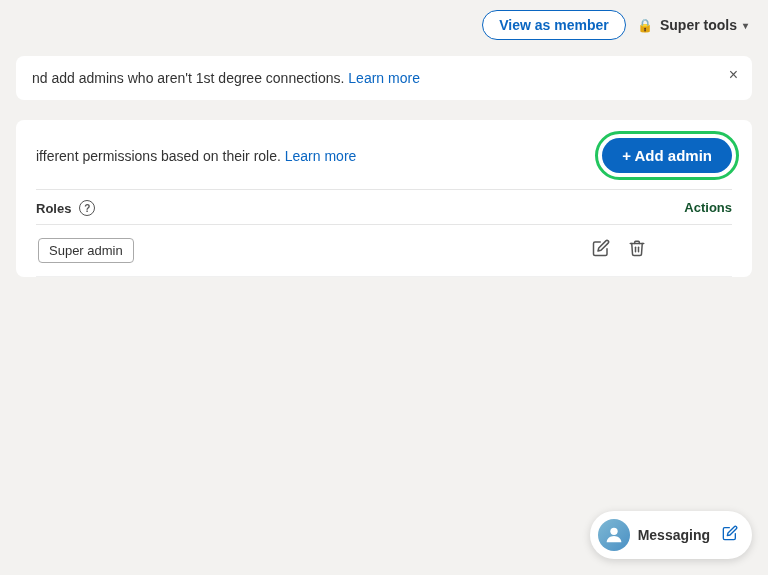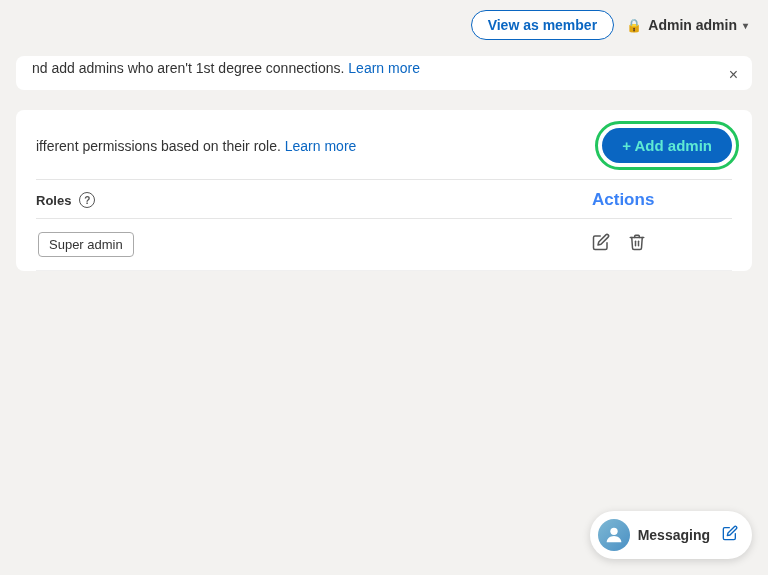--- a/index.html
+++ b/index.html
@@ -53,21 +53,21 @@
     .admin-tools-btn .chevron-icon {
       font-size: 10px;
       color: #555;
     }
 
     
     .notice-banner {
       background: white;
       border-radius: 8px;
       margin: 6px 16px;
-      padding: 4px 40px 14px 16px;
+      padding: 14px 40px 14px 16px;
       position: relative;
       font-size: 14px;
       color: #333;
     }
 
     .notice-banner .close-btn {
       position: absolute;
       top: 10px;
       right: 14px;
       background: none;
@@ -112,21 +112,21 @@
     }
 
     .description-text a {
       color: #0a66c2;
       text-decoration: none;
       font-weight: 500;
     }
 
     .add-admin-btn {
       background: #0a66c2;
-      color: #5eead4;
+      color: #ffffff;
       border: none;
       border-radius: 20px;
       padding: 9px 20px;
       font-size: 15px;
       font-weight: 600;
       cursor: pointer;
       white-space: nowrap;
       outline: 3px solid #22c55e;
       outline-offset: 4px;
     }
@@ -162,23 +162,24 @@
       border: 1.5px solid #555;
       border-radius: 50%;
       font-size: 10px;
       color: #555;
       font-weight: 700;
       cursor: pointer;
     }
 
     .col-actions {
       width: 140px;
-      font-size: 17px;
-      font-weight: 600;
-      color: #3b82f6;
+      font-size: 13px;
+      font-weight: 600;
+      color: #14532d;
+      text-align: right;
     }
 
     .admin-table-row {
       display: flex;
       align-items: center;
       padding: 12px 2px;
       border-bottom: 1px solid #f0f0f0;
       gap: 23px;
     }
 
@@ -250,21 +251,21 @@
       margin-left: 4px;
     }
   </style>
 </head>
 <body>
 
 <div class="top-bar">
   <button class="view-as-member-btn">View as member</button>
   <button class="admin-tools-btn">
     <span class="lock-icon">🔒</span>
-    <span>Admin admin</span>
+    <span>Super tools</span>
     <span class="chevron-icon">▾</span>
   </button>
 </div>
 
 <div class="notice-banner">
   <span>nd add admins who aren't 1st degree connections.</span>
   <a href="#">Learn more</a>
   <button class="close-btn">×</button>
 </div>
 

